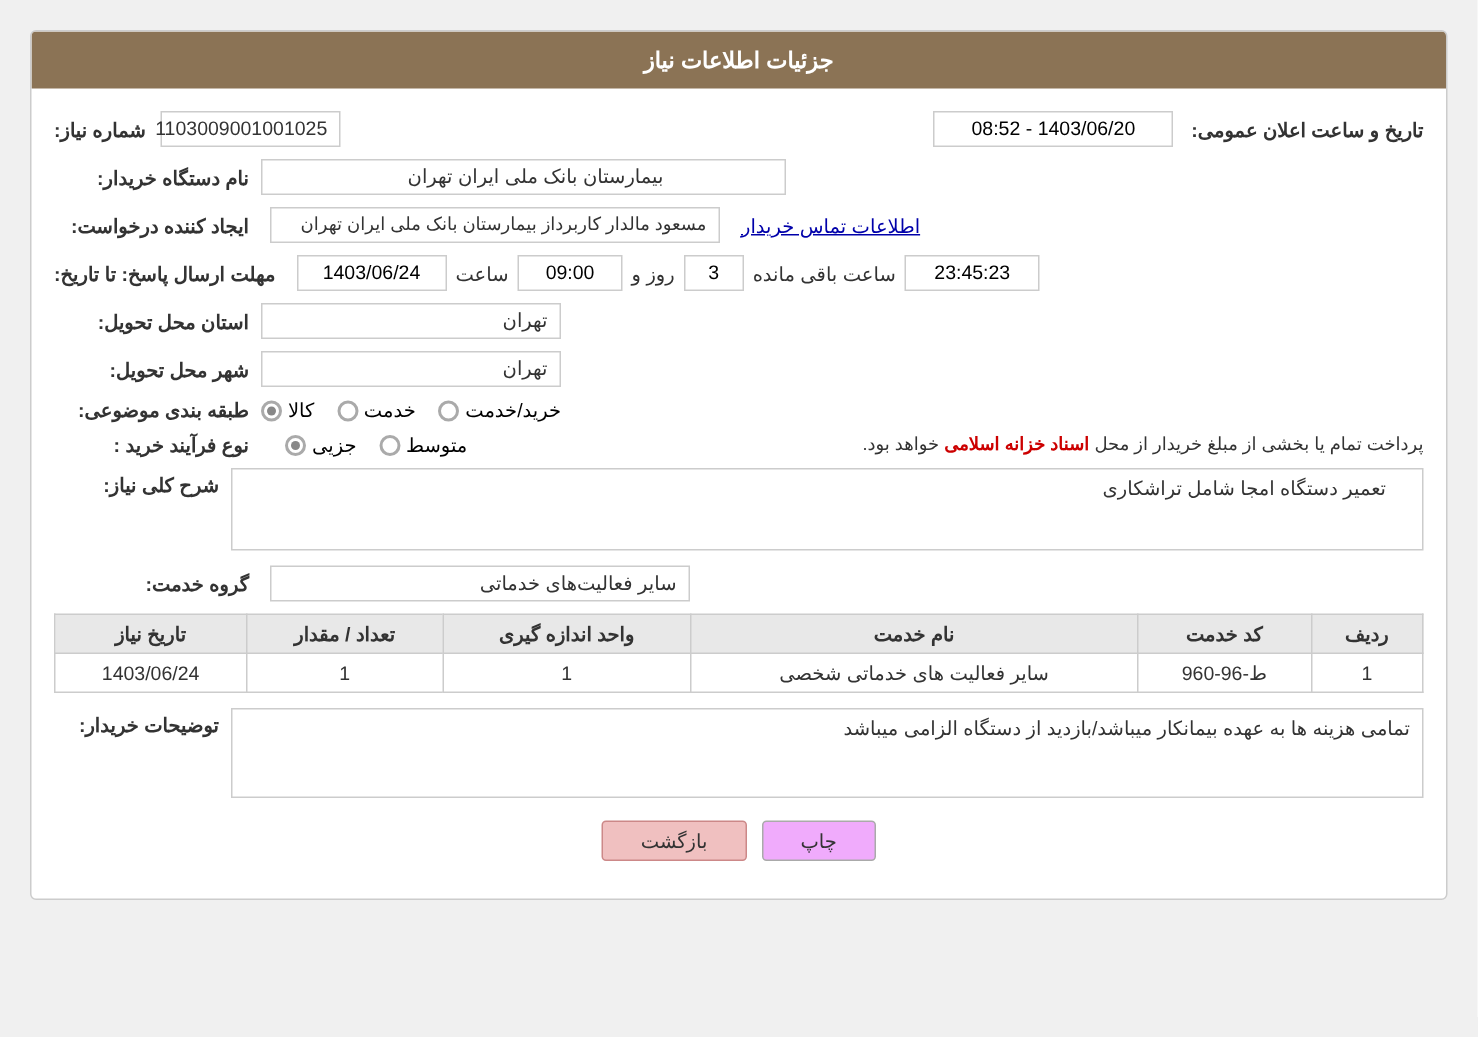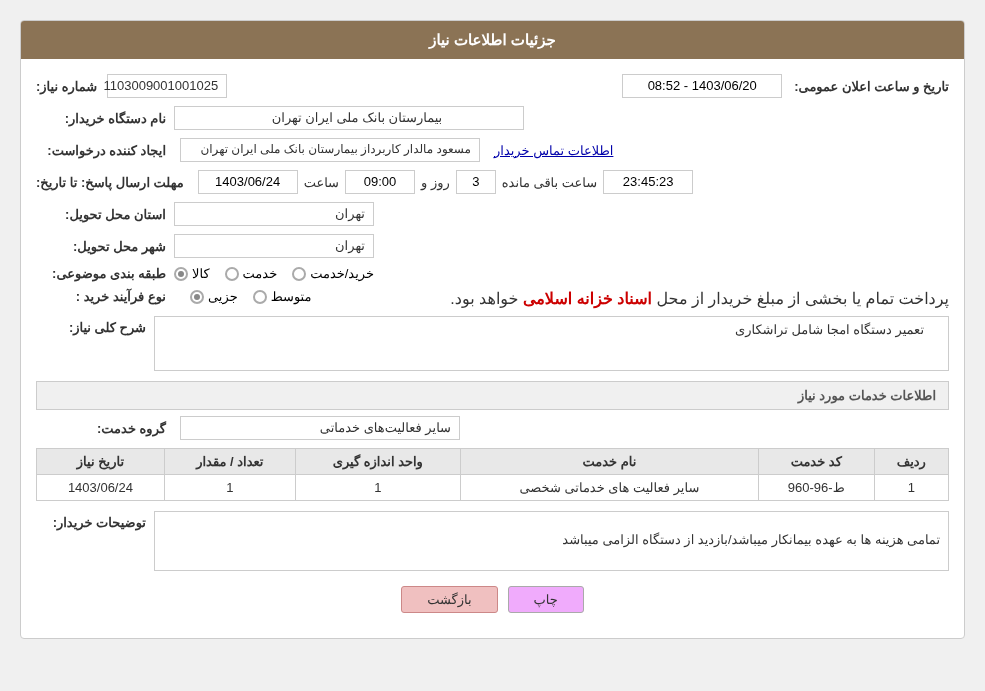--- a/index.html
+++ b/index.html
@@ -207,21 +207,21 @@
       min-width: 110px;
       text-align: right;
       padding-top: 4px;
       margin-right: 8px;
     }
     .buyer-notes-box {
       flex: 1;
       background: #fff;
       border: 1px solid #ccc;
       min-height: 60px;
-      padding: 20px 8px;
+      padding: 5px 8px;
       text-align: right;
       color: #333;
       font-size: 13px;
     }
 
     .action-buttons {
       display: flex;
       justify-content: center;
       gap: 10px;
       margin-top: 15px;
@@ -308,21 +308,21 @@
         </div>
         <div class="radio-item">
           <span>کالا</span>
           <span class="radio-circle selected"></span>
         </div>
       </div>
       <span class="field-label">طبقه بندی موضوعی:</span>
     </div>
 
     <div class="process-type-row">
-      <div style="flex:1; display:flex; align-items:flex-end; justify-content:flex-start; font-size:16px; color:#333;">
+      <div style="flex:1; display:flex; align-items:flex-end; justify-content:flex-start; font-size:12px; color:#333;">
         <span>
           <span>پرداخت تمام یا بخشی از مبلغ خریدار از محل</span>
           <span style="color:#c00;font-weight:bold;">اسناد خزانه اسلامی</span>
           <span>خواهد بود.</span>
         </span>
       </div>
       <div class="radio-group" style="margin-left:10px;">
         <div class="radio-item">
           <span>متوسط</span>
           <span class="radio-circle"></span>
@@ -336,23 +336,20 @@
     </div>
 
     <div class="description-area">
       <div class="description-box">
         <span>تعمیر دستگاه امجا شامل تراشکاری</span>
       </div>
       <span class="description-label">شرح کلی نیاز:</span>
     </div>
 
     <div class="services-section">
-      <div class="services-header">
-        <span>اطلاعات خدمات مورد نیاز</span>
-      </div>
 
       <div class="services-group-row">
         <span class="field-value" style="width:280px;text-align:right;">سایر فعالیت‌های خدماتی</span>
         <span class="field-label">گروه خدمت:</span>
       </div>
 
       <table class="data-table">
         <thead>
           <tr>
             <th>ردیف</th>

